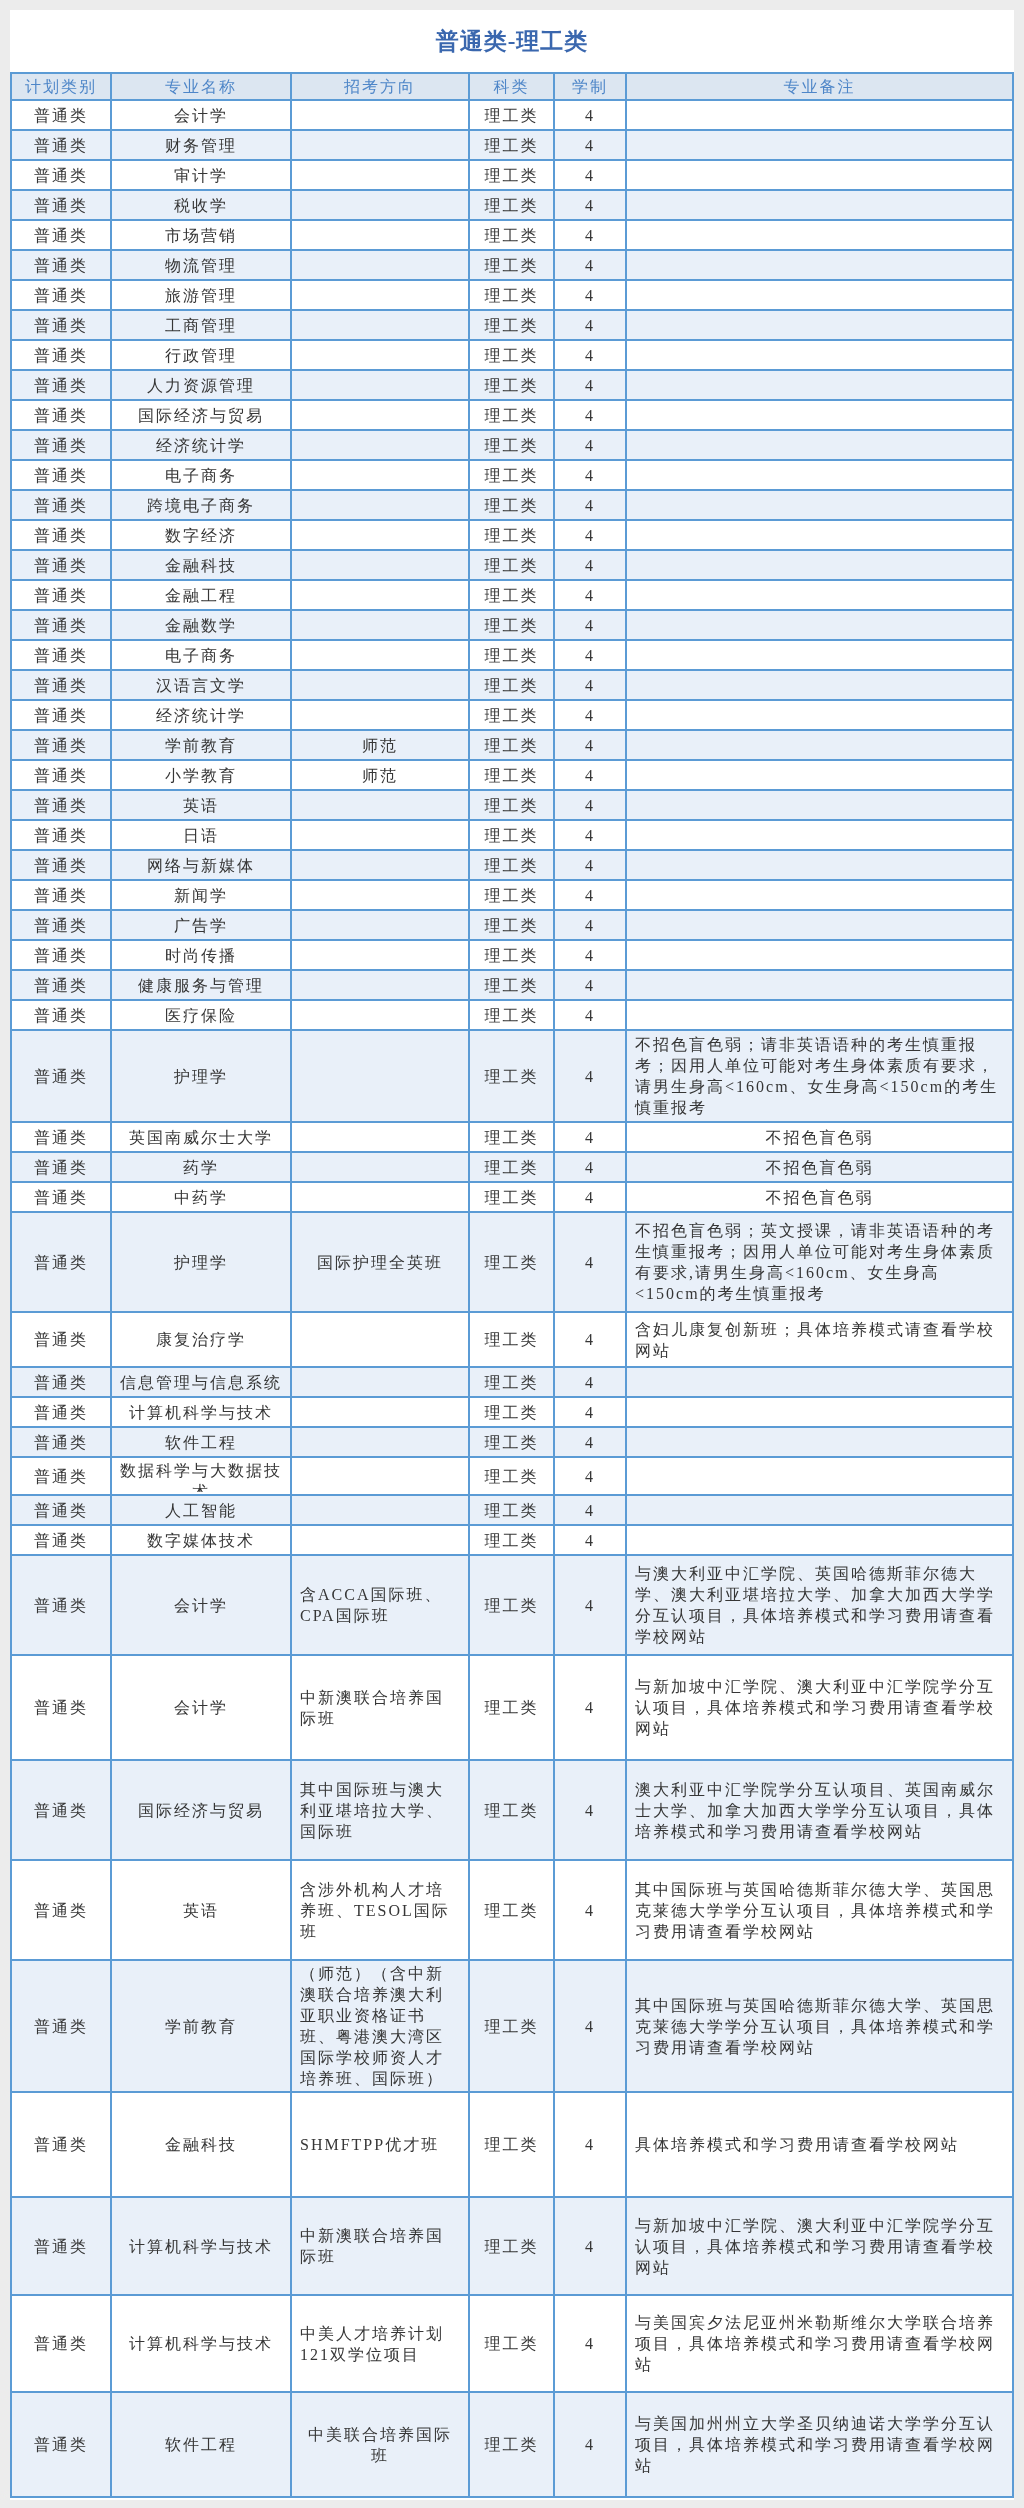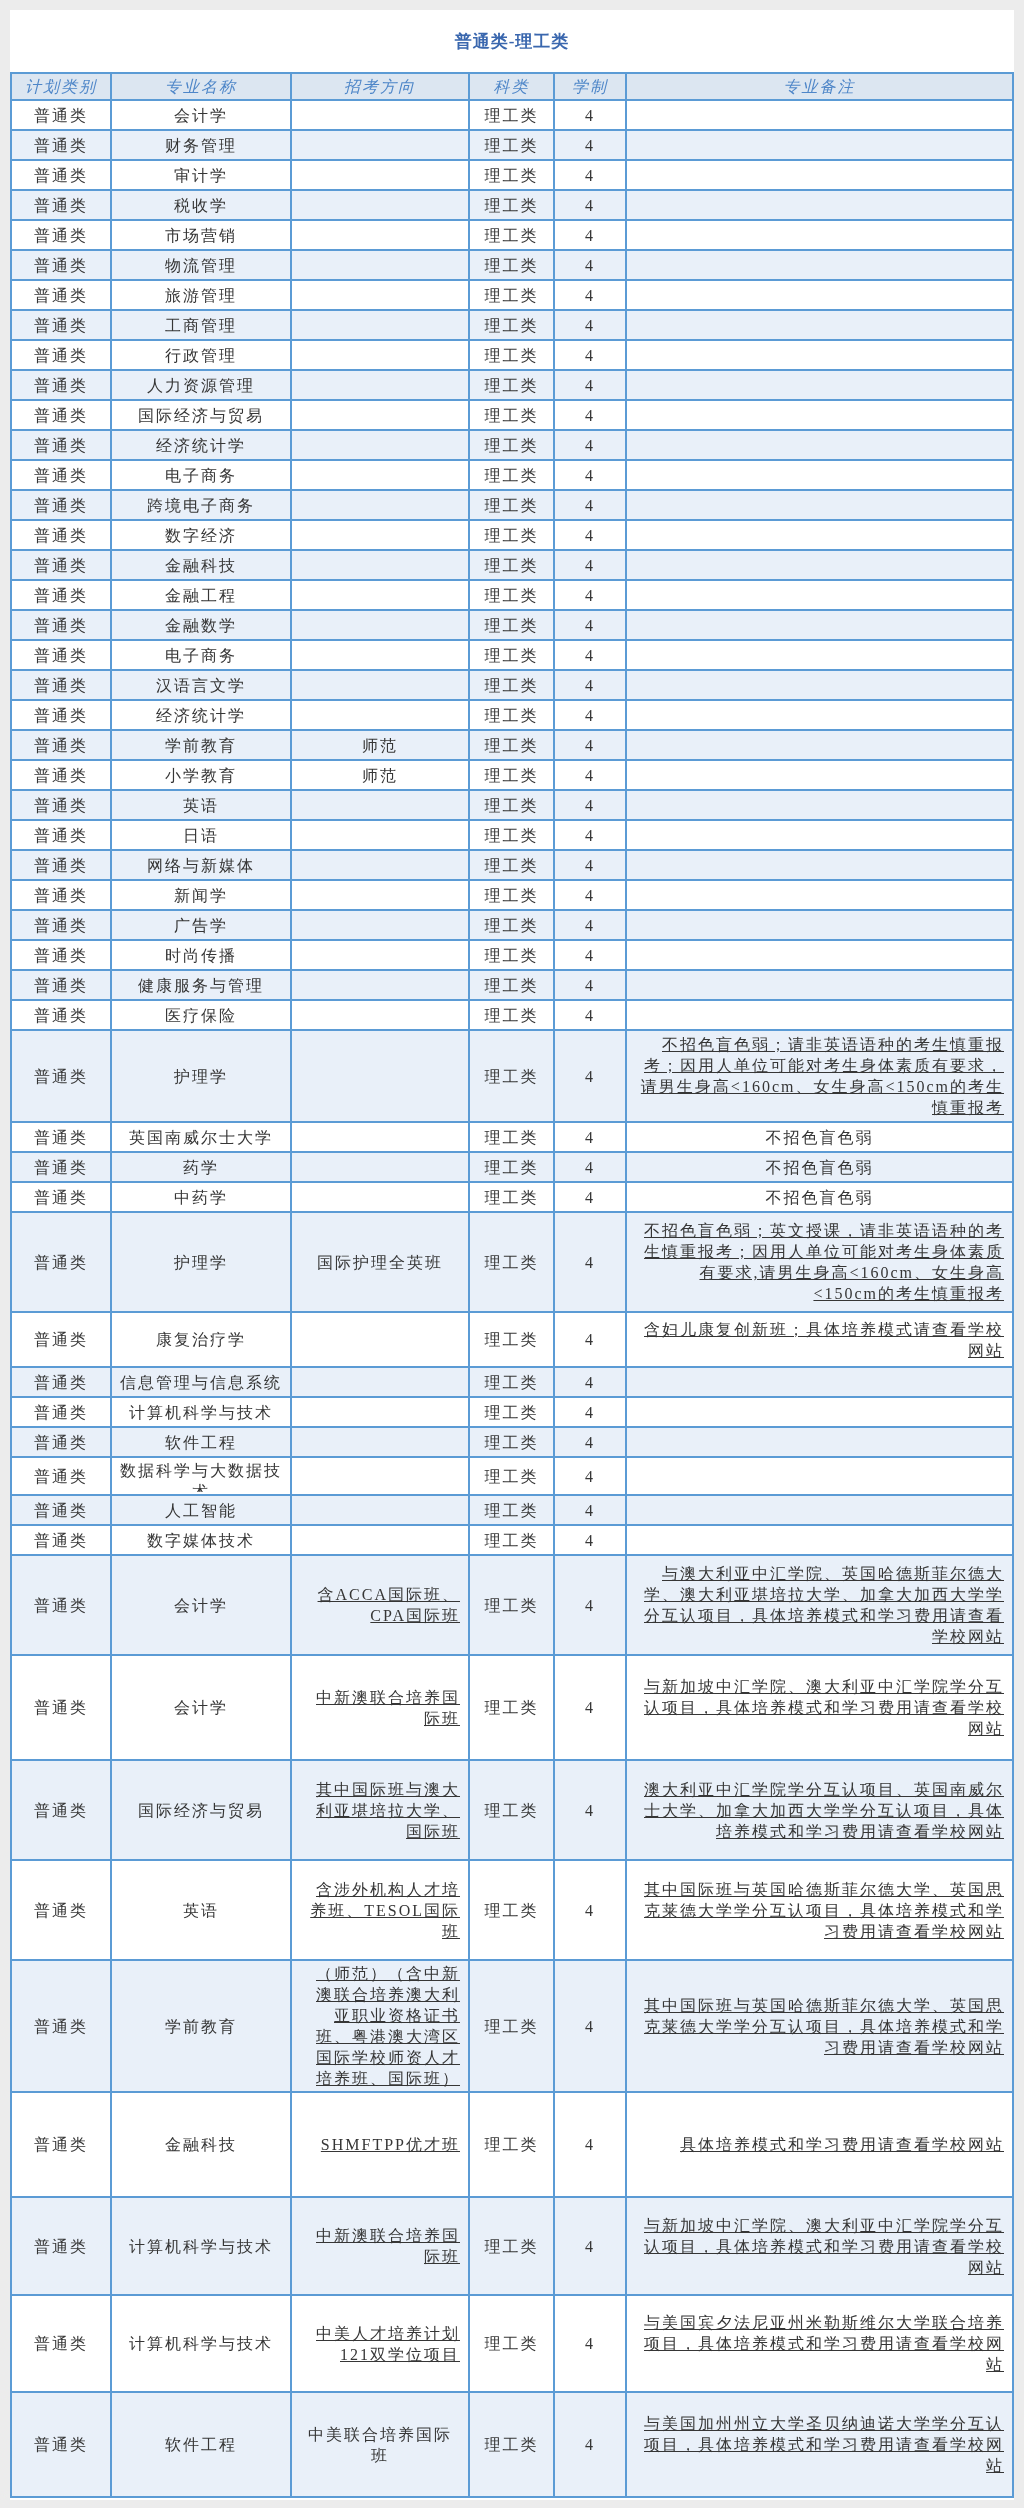--- a/index.html
+++ b/index.html
@@ -22,21 +22,21 @@
   .card{
     margin:10px 10px 0 10px;
     background:var(--card-bg);
     min-height:2490px;
   }
   .title{
     height:62px;
     display:flex;
     align-items:center;
     justify-content:center;
-    font-size:17px;
+    font-size:23px;
     font-weight:bold;
     color:var(--title-text);
     letter-spacing:1px;
   }
   table{
     width:100%;
     border-collapse:collapse;
     table-layout:fixed;
   }
   col.c1{width:100px}
@@ -46,21 +46,21 @@
   col.c5{width:72px}
   th,td{
     border:2px solid var(--border);
     font-size:16px;
     letter-spacing:2px;
     text-align:center;
     vertical-align:middle;
     padding:2px 8px;
     line-height:21px;
   }
-  thead tr{height:16px;font-style:italic;}
+  thead tr{height:16px;}
   th{
     background:var(--header-bg);
     color:var(--header-text);
     font-weight:normal;
   }
   tbody tr{height:30px;}
   tbody tr:nth-child(even){background:var(--stripe);}
   
   tbody tr:nth-child(32){height:92px}
   tbody tr:nth-child(36){height:100px}
@@ -70,21 +70,21 @@
   tbody tr:nth-child(46){height:100px}
   tbody tr:nth-child(47){height:100px}
   tbody tr:nth-child(48){height:124px}
   tbody tr:nth-child(49){height:105px}
   tbody tr:nth-child(50){height:98px}
   tbody tr:nth-child(51){height:97px}
   tbody tr:nth-child(52){height:105px}
   
   tbody tr:nth-child(41) td:nth-child(2) .ci{height:32px;overflow:hidden;}
   .ci{display:block;}
-  .al{text-align:right;text-decoration:underline;}
+  .al{text-align:left;}
 </style>
 </head>
 <body>
 
 <div class="card">
   <div class="title">普通类-理工类</div>
   <table>
     <colgroup>
       <col class="c1">
         <col class="c2">

